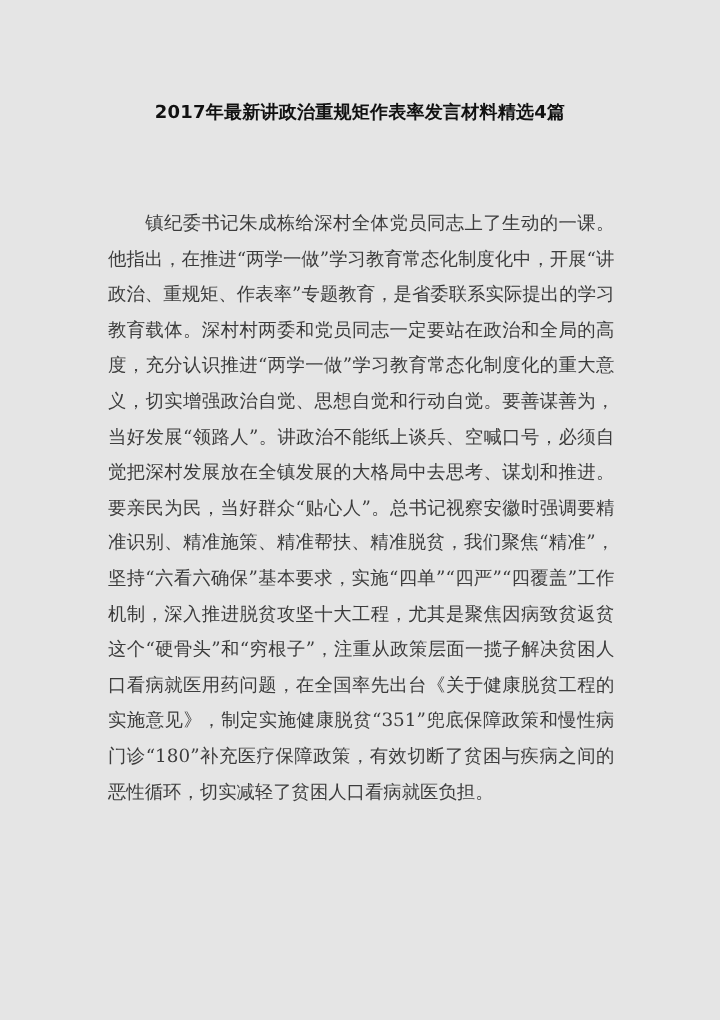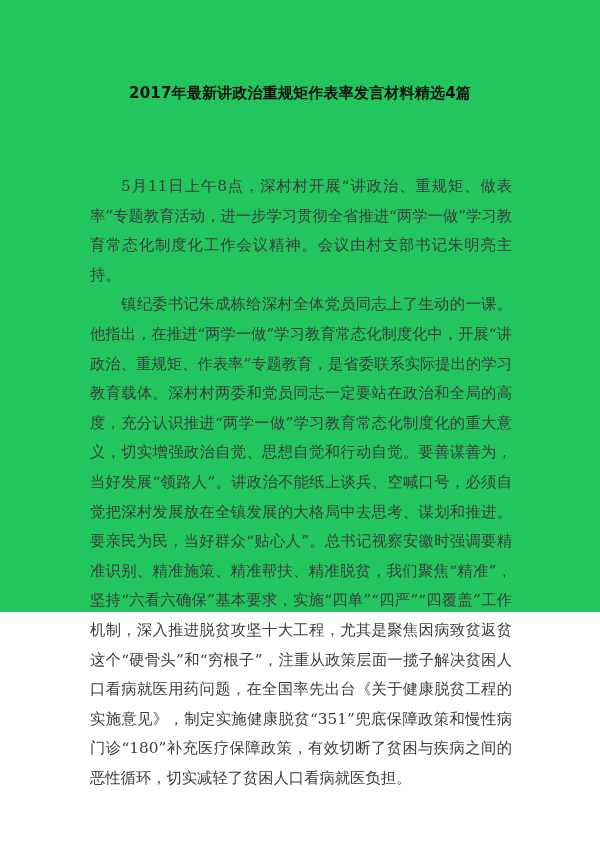--- a/index.html
+++ b/index.html
@@ -1,30 +1,29 @@
 <!DOCTYPE html>
 <html><head>
 <meta charset="utf-8">
 <style>
   html, body { margin: 0; padding: 0; background: #ffffff; }
   body { width: 600px; height: 850px; position: relative; overflow: hidden;
          font-family: "DejaVu Serif", "Liberation Serif", serif; color: #3a3a3a; }
-  .page { position: absolute; left: 0; top: 0; width: 600px; height: 612px; background: #22c55e; }
+  .page { position: absolute; left: 0; top: 0; width: 600px; height: 850px; background: #e5e5e5; }
   .doc-title { position: absolute; top: 84px; left: 0; width: 600px; text-align: center;
                font-family: "DejaVu Sans", "Liberation Sans", sans-serif; font-weight: bold;
                font-size: 15px; color: #111; letter-spacing: 0.2px; }
   .section-heading { position: absolute; top: 118px; left: 90px;
                font-family: "DejaVu Sans", "Liberation Sans", sans-serif; font-weight: bold;
                font-size: 15px; color: #111; }
   .body { position: absolute; left: 90px; top: 172px; width: 422px; }
   .para { margin: 0; font-size: 15.3px; line-height: 29.6px; text-indent: 31px;
           text-align: justify; color: #3c3c3c; word-break: break-all; }
 </style>
 </head>
 <body>
 
 <div class="page">
   <div class="doc-title">2017年最新讲政治重规矩作表率发言材料精选4篇</div>
   <div class="body">
-    <p class="para">5月11日上午8点，深村村开展“讲政治、重规矩、做表率”专题教育活动，进一步学习贯彻全省推进“两学一做”学习教育常态化制度化工作会议精神。会议由村支部书记朱明亮主持。</p>
     <p class="para">镇纪委书记朱成栋给深村全体党员同志上了生动的一课。他指出，在推进“两学一做”学习教育常态化制度化中，开展“讲政治、重规矩、作表率”专题教育，是省委联系实际提出的学习教育载体。深村村两委和党员同志一定要站在政治和全局的高度，充分认识推进“两学一做”学习教育常态化制度化的重大意义，切实增强政治自觉、思想自觉和行动自觉。要善谋善为，当好发展“领路人”。讲政治不能纸上谈兵、空喊口号，必须自觉把深村发展放在全镇发展的大格局中去思考、谋划和推进。要亲民为民，当好群众“贴心人”。总书记视察安徽时强调要精准识别、精准施策、精准帮扶、精准脱贫，我们聚焦“精准”，坚持“六看六确保”基本要求，实施“四单”“四严”“四覆盖”工作机制，深入推进脱贫攻坚十大工程，尤其是聚焦因病致贫返贫这个“硬骨头”和“穷根子”，注重从政策层面一揽子解决贫困人口看病就医用药问题，在全国率先出台《关于健康脱贫工程的实施意见》，制定实施健康脱贫“351”兜底保障政策和慢性病门诊“180”补充医疗保障政策，有效切断了贫困与疾病之间的恶性循环，切实减轻了贫困人口看病就医负担。</p>
   </div>
 </div>
 
 </body></html>

